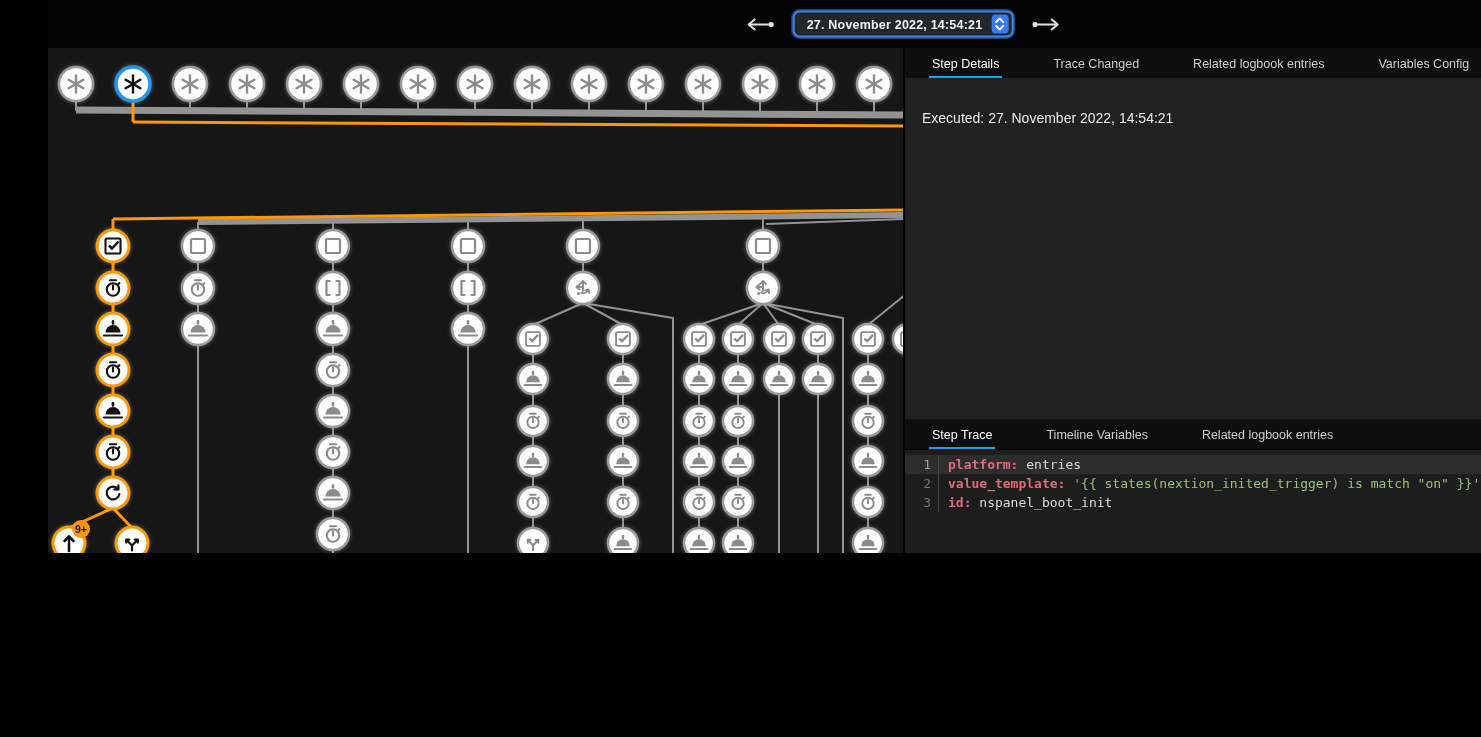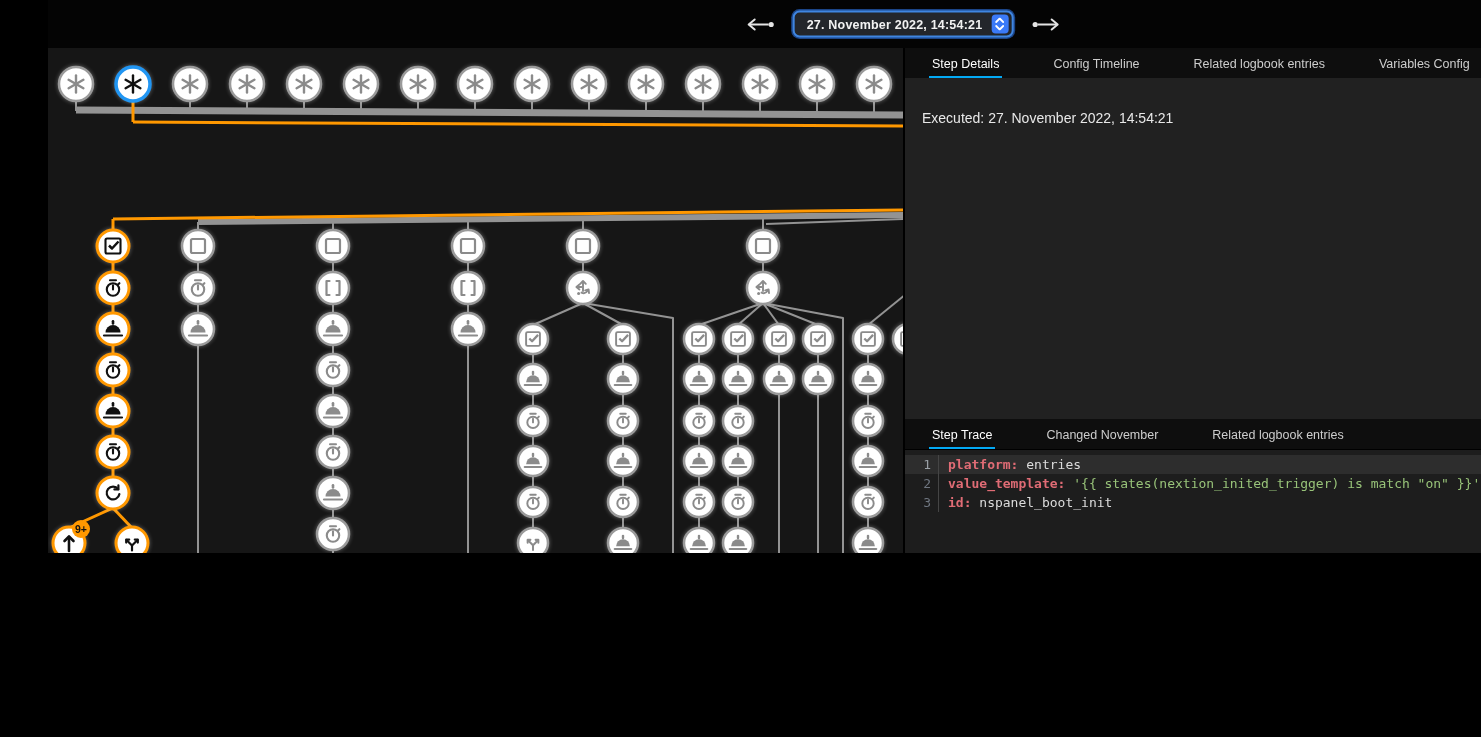--- a/index.html
+++ b/index.html
@@ -1189,41 +1189,41 @@
           </g>
         </svg>
     </div>
 
     <div class="right-pane">
       <div class="tabbar spread" id="detail-tabs">
           <div class="tab active">
             <span>Step Details</span>
           </div>
           <div class="tab">
-            <span>Config Timeline</span>
+            <span>Trace Changed</span>
           </div>
           <div class="tab">
             <span>Related logbook entries</span>
           </div>
           <div class="tab">
             <span>Variables Config</span>
           </div>
           <div class="tab">
             <span>Blueprint Config</span>
           </div>
         </div>
       <div class="detail-content">
         <div>Executed: 27. November 2022, 14:54:21</div>
       </div>
       <div class="tabbar" id="config-tabs">
           <div class="tab active">
             <span>Step Trace</span>
           </div>
           <div class="tab">
-            <span>Changed November</span>
+            <span>Timeline Variables</span>
           </div>
           <div class="tab">
             <span>Related logbook entries</span>
           </div>
         </div>
       <div class="code-editor" id="code-editor">
           <div class="code-line active">
             <span class="gutter">1</span>
             <span class="code-text"><span class="tok-key">platform:</span><span class="tok-plain"> entries</span></span>
           </div>

